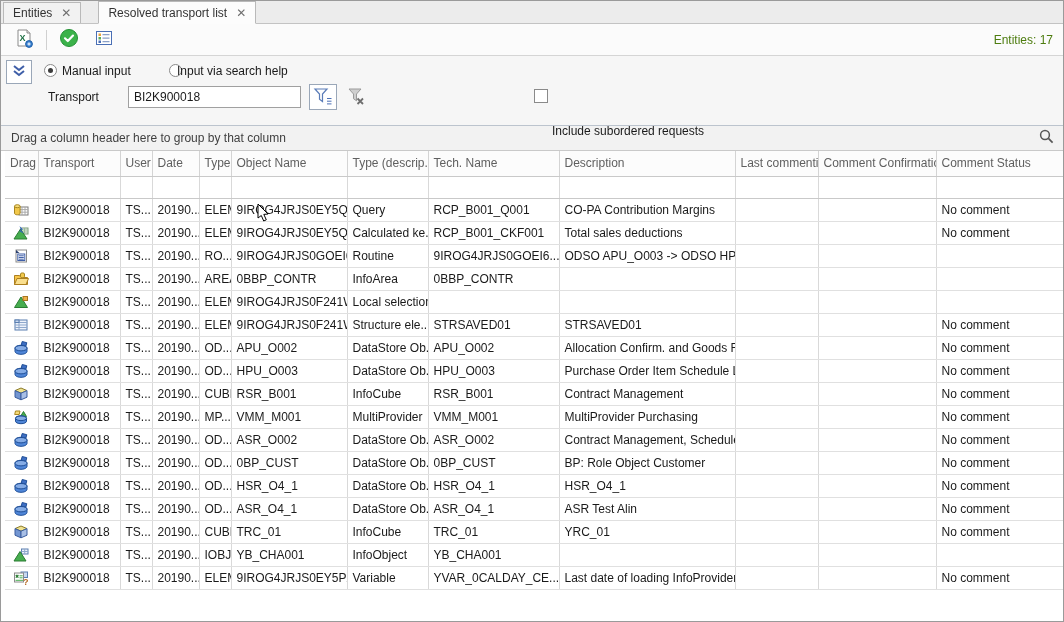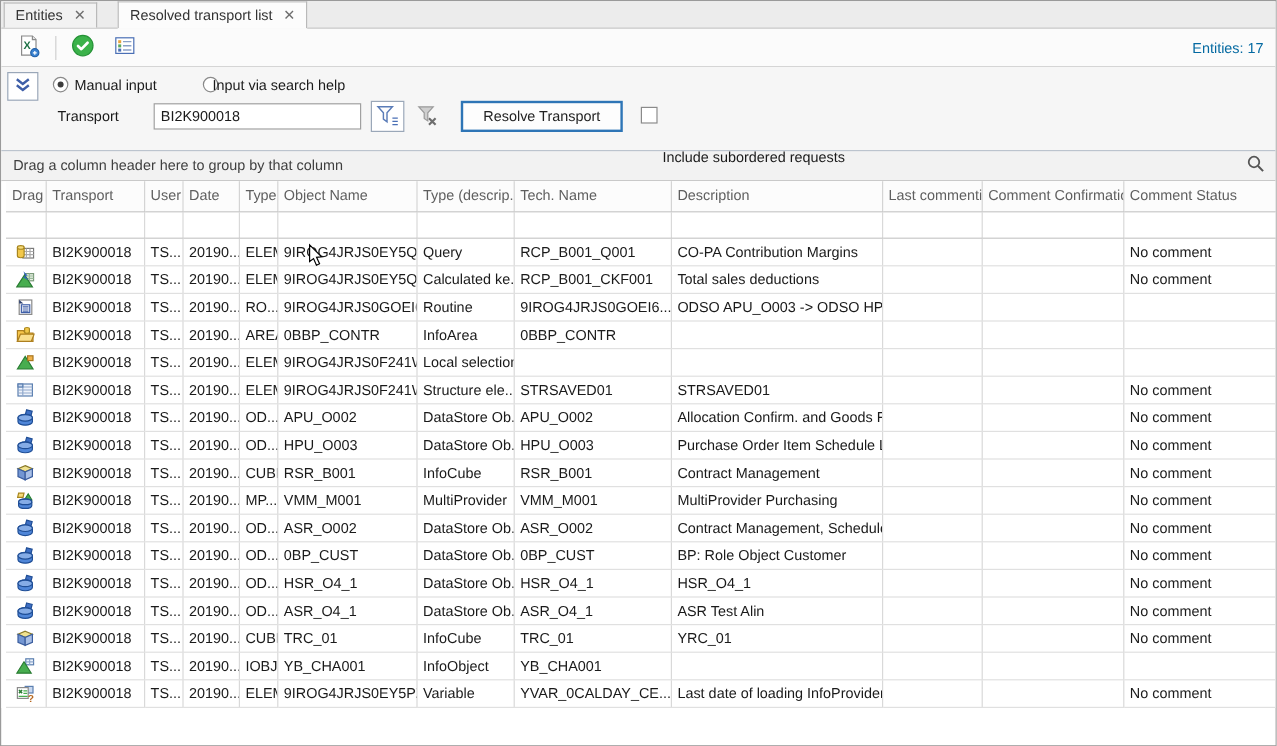--- a/index.html
+++ b/index.html
@@ -10,21 +10,21 @@
   
   .tabbar { height:23px; background:#ececec; display:flex; align-items:flex-end; border-bottom:1px solid #c3c3c3;gap:15px; }
   .tab { height:21px; padding:0 9px; display:flex; align-items:center; gap:9px; border:1px solid #b9b9b9; border-bottom:none; background:#f2f2f2; color:#333; margin-left:2px; }
   .tab.active { background:#fcfcfc; height:23px; margin-bottom:-1px; border-bottom:1px solid #fcfcfc; }
   .tab .close { color:#6e6e6e; font-size:12px; line-height:1; }
 
   
   .toolbar { height:32px; background:#fbfbfb; border-bottom:1px solid #d5d5d5; display:flex; align-items:center; padding:0 10px; gap:9px; }
   .tb-btn { width:26px; height:26px; display:flex; align-items:center; justify-content:center; }
   .tb-sep { width:1px; height:20px; background:#d0d0d0; }
-  .entities-count { margin-left:auto; color:#0369a1; }
+  .entities-count { margin-left:auto; color:#4d7c0f; }
 
   
   .filter-panel { height:70px; background:#f6f6f6; border-bottom:1px solid #bcc4ce; position:relative; }
   .collapse-btn { position:absolute; left:5px; top:4px; width:26px; height:24px; background:#fff; border:1px solid #9aa7b8; display:flex; align-items:center; justify-content:center; }
   .radio { width:13px; height:13px; border-radius:50%; border:1px solid #8a8a8a; background:#fff; position:absolute; }
   .radio.checked::after { content:""; position:absolute; inset:3px; border-radius:50%; background:#3c3c3c; }
   .radio-label { position:absolute; color:#1a1a1a; }
   .field-label { position:absolute; color:#1a1a1a; }
   .transport-input { position:absolute; left:127px; top:30px; width:173px; height:22px; border:1px solid #a0a0a0; background:#fff; padding:0 5px; font:inherit; color:#1a1a1a; }
   .ffilter-btn { position:absolute; top:28px; width:28px; height:26px; background:#fff; border:1px solid #9aa7b8; display:flex; align-items:center; justify-content:center; }
@@ -108,21 +108,20 @@
             <path d="M3 4h12l-4.5 5v7.5l-3-2.3V9z" fill="#fdfdfd" stroke="#5a7cb8" stroke-width="1.2"></path>
             <path d="M15 13.5h4.5M15 16.2h4.5M15 18.9h4.5" stroke="#4a6fb5"></path>
           </svg></span>
       </div>
     <div class="ffilter-btn flat" style="left:341px;">
         <span><svg width="22" height="22" viewBox="0 0 22 22">
             <path d="M4 4h12l-4.5 5v6.8l-3-2.1V9z" fill="#cfcfcf" stroke="#9a9a9a"></path>
             <path d="M12.5 13.5l5.5 5.5M18 13.5l-5.5 5.5" stroke="#6e6e6e" stroke-width="1.8"></path>
           </svg></span>
       </div>
-    <button class="resolve-btn">Resolve Transport</button>
     <span class="checkbox"></span>
     <span class="field-label" style="left:551px; top:33px;margin-top:35px;">Include subordered requests</span>
   </div>
 
   <div class="group-bar">
     <span>Drag a column header here to group by that column</span>
     <span class="search">
         <span><svg width="17" height="17" viewBox="0 0 17 17">
             <circle cx="7" cy="7" r="4.4" fill="none" stroke="#555" stroke-width="1.5"></circle>
             <path d="M10.4 10.4l4.2 4.2" stroke="#555" stroke-width="1.7"></path>

